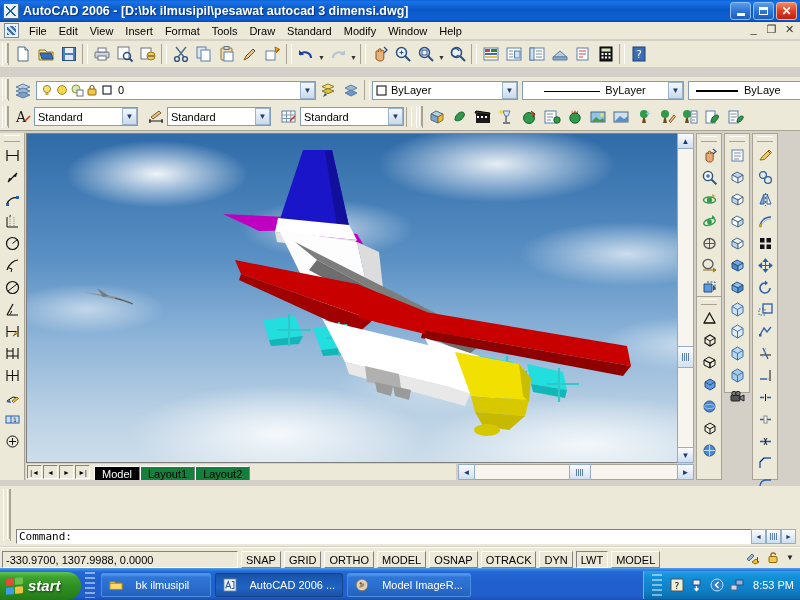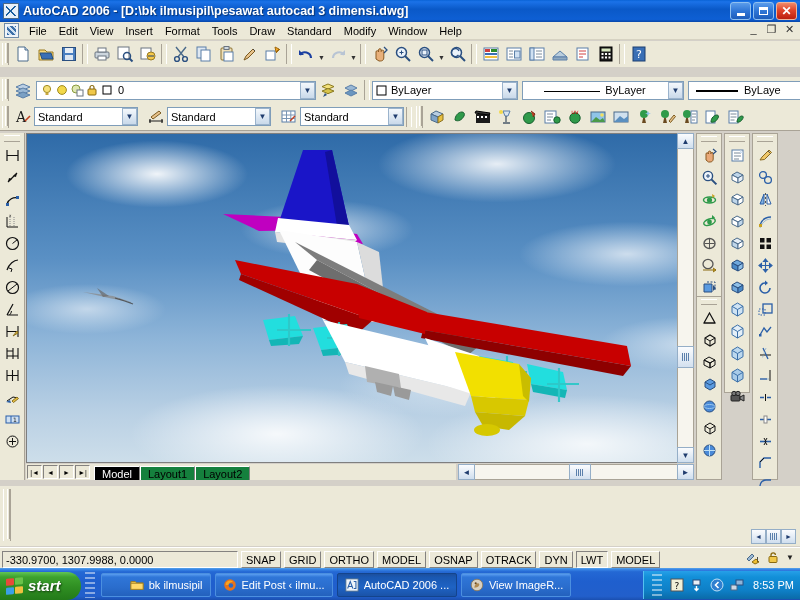--- a/index.html
+++ b/index.html
@@ -182,24 +182,24 @@
     color:#fff; font-weight:bold; font-style:italic; font-size:15px;
     text-shadow:1px 1px 2px rgba(0,0,0,.55);
   }
   .winflag{ width:17px;height:16px; display:grid; grid-template-columns:1fr 1fr; grid-template-rows:1fr 1fr; gap:1.5px; transform:skewY(-6deg);}
   .winflag i{ display:block; }
   .tb-dots{ width:10px; height:26px; margin:0 4px;
     background: repeating-linear-gradient(180deg, rgba(255,255,255,.55) 0 2px, transparent 2px 5px);
     background-size:3px 26px; background-repeat:repeat-x; opacity:.85;}
   .taskitem{
     height:24px; margin:0 2px; padding:0 7px; min-width:110px; max-width:148px;
-    display:flex; align-items:center; gap:5px;
+    display:flex; align-items:center; gap:13px;
     background: linear-gradient(180deg,#5a9ef0 0%, #2f76d8 14%, #2a6dcd 60%, #2361bd 100%);
     border:1px solid #4b8fe0; border-radius:2px;
-    color:#fff; font-size:11px; white-space:nowrap; overflow:hidden;justify-content:flex-end;
+    color:#fff; font-size:11px; white-space:nowrap; overflow:hidden;
   }
   .taskitem.active{
     background: linear-gradient(180deg,#1c4f9e 0%, #1a58b2 16%, #1f63c4 60%, #1a53a8 100%);
     border-color:#14448c;
   }
   .taskitem .lbl{ overflow:hidden; text-overflow:ellipsis; }
   .tray{
     position:absolute; right:0; top:2px; height:28px; padding:0 6px 0 8px;
     display:flex; align-items:center; gap:6px;
     background: linear-gradient(180deg,#27a0e8 0%, #128fd8 22%, #0e7fc6 70%, #0b6aa8 100%);
@@ -1133,20 +1133,23 @@
       <div class="tool">
         <svg width="17" height="17" viewBox="0 0 17 17">
             <path d="M3 13V9a6 6 0 0 1 6-6h5" fill="none" stroke="#2a5fa8" stroke-width="1.4"></path>
           </svg>
         </div>
     </div>
   </div>
 
   <div class="cmdwrap">
     <div class="cmdgrip"></div>
+    <div class="cmdline">
+      <span>Command:</span><span></span>
+    </div>
     <div class="cmdsb">
       <div>◄</div>
       <div>
         <span style="display:block;width:7px;height:7px;background:repeating-linear-gradient(90deg,#5b80ac 0 1px,transparent 1px 2px);"></span>
       </div>
       <div>►</div>
     </div>
   </div>
 
   <div class="statusbar">
@@ -1187,45 +1190,37 @@
     <div class="tb-dots"></div>
 
     <div class="taskitem">
       <svg class="app-icon16" viewBox="0 0 16 16">
         <path d="M1 4h5l1.6 1.6H15V13H1z" fill="#f3c64a" stroke="#9a7b22"></path>
           <path d="M1 6h14v7H1z" fill="#ffd96a" stroke="#9a7b22"></path>
         </svg>
       <span class="lbl">bk ilmusipil</span>
     </div>
 
-    <div class="taskitem">
-      <svg class="app-icon16" viewBox="0 0 16 16">
-        <circle cx="8" cy="8" r="6.6" fill="#e8731a"></circle>
-          <path d="M3 8a5 5 0 0 1 9-3c-2-1-5 0-6 3z" fill="#f5a623"></path>
-          <circle cx="9" cy="8.5" r="2.6" fill="#2a69c8"></circle>
-        </svg>
-      <span class="lbl">Edit Post ‹ ilmu...</span>
-    </div>
 
     <div class="taskitem active">
       <svg class="app-icon16" viewBox="0 0 16 16">
         <rect x="1" y="1" width="14" height="14" fill="#eef4fa" stroke="#4a6a8a"></rect>
         <path d="M3 12L6 4l3 8M4.4 9.6h3.2" stroke="#2a5fa8" fill="none" stroke-width="1.2"></path>
         <path d="M10 4h2.5v8H10" fill="none" stroke="#2a5fa8" stroke-width="1.2"></path>
         </svg>
       <span class="lbl">AutoCAD 2006 ...</span>
     </div>
 
     <div class="taskitem">
       <svg class="app-icon16" viewBox="0 0 16 16">
         <circle cx="8" cy="8" r="6.6" fill="#d8d0c0" stroke="#8a7a60"></circle>
           <path d="M5 11c0-3 2-5 4-5s2 2 1 3-3 2-5 2z" fill="#b08a50"></path>
           <circle cx="6.5" cy="6" r="1.2" fill="#6a4a20"></circle>
         </svg>
-      <span class="lbl">View ImageR...</span>
+      <span class="lbl">Model ImageR...</span>
     </div>
 
     <div class="tray">
       <span class="tb-dots" style="height:22px;margin:0 2px 0 0;"></span>
       <svg class="tinyicon" viewBox="0 0 14 14">
         <rect x="1" y="1" width="12" height="12" fill="#f0f0d8" stroke="#555"></rect>
           <text x="7" y="10.5" font-size="9" fill="#000" text-anchor="middle" font-family="DejaVu Sans">?</text>
         </svg>
       <svg class="tinyicon" viewBox="0 0 14 14">
         <rect x="3" y="2" width="7" height="5" fill="#e8eef5" stroke="#2a4f80"></rect>

